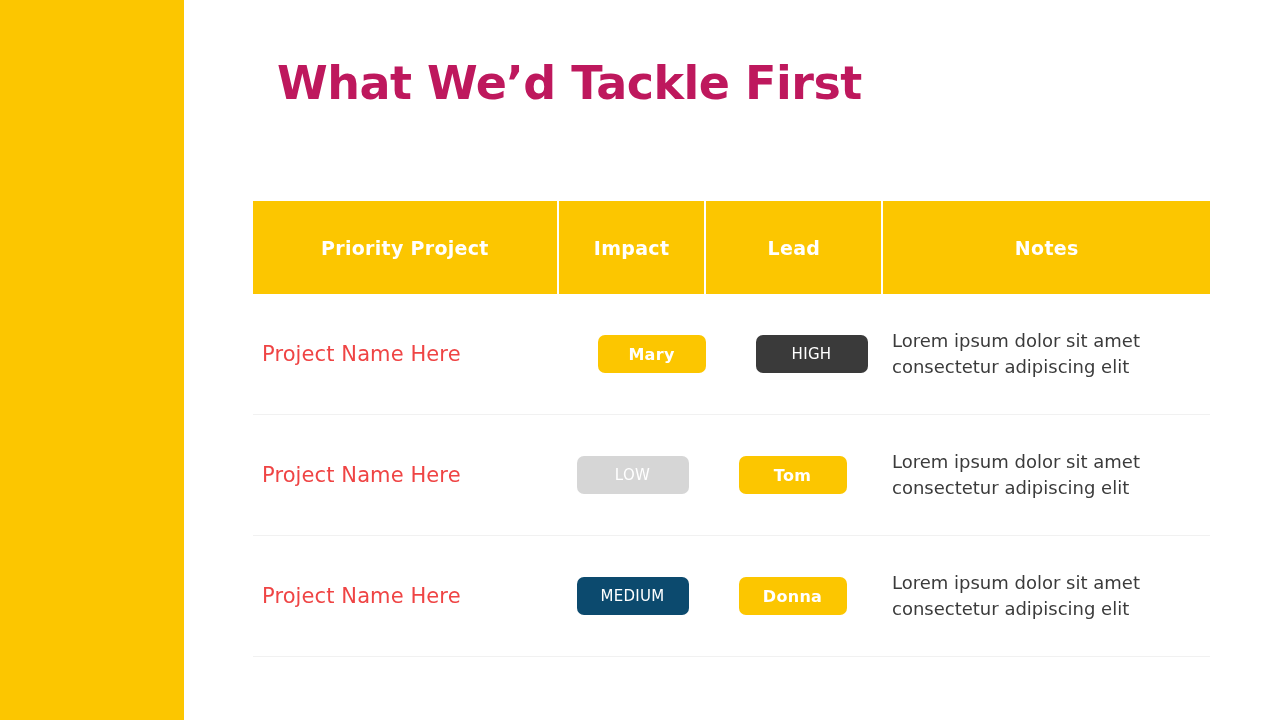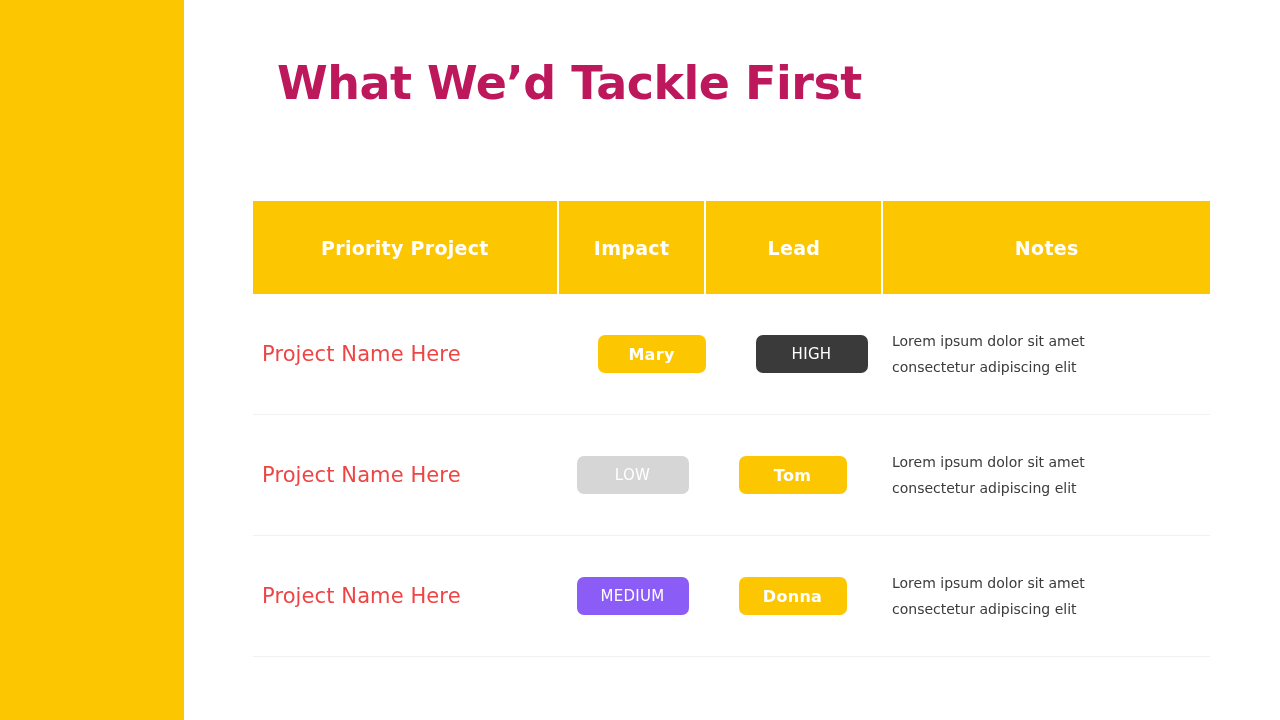--- a/index.html
+++ b/index.html
@@ -100,21 +100,21 @@
   }
   .td.col-lead {
     width: 179px;
     justify-content: center;
   }
   .td.col-notes {
     width: 328px;
     padding-left: 10px;
     color: #3b3b3b;
     font-family: "DejaVu Sans", sans-serif;
-    font-size: 14px;
+    font-size: 18px;
     line-height: 26px;
     font-weight: 400;
   }
 
   
   .badge {
     display: flex;
     align-items: center;
     justify-content: center;
     width: 112px;
@@ -122,21 +122,21 @@
     border-radius: 7px;
     color: #ffffff;
     font-family: "DejaVu Sans", sans-serif;
     font-size: 15px;
     font-weight: 400;
     letter-spacing: 0.3px;
     box-sizing: border-box;
   }
   .badge.impact-high   { background: #3a3a3a; }
   .badge.impact-low    { background: #d6d6d6; }
-  .badge.impact-medium { background: #8b5cf6; }
+  .badge.impact-medium { background: #0c4a6e; }
 
   .badge.lead {
     width: 108px;
     height: 38px;
     background: #fcc600;
     font-weight: 700;
     font-size: 16px;
   }
   .notes-line { display: block; white-space: nowrap; }
 </style>

